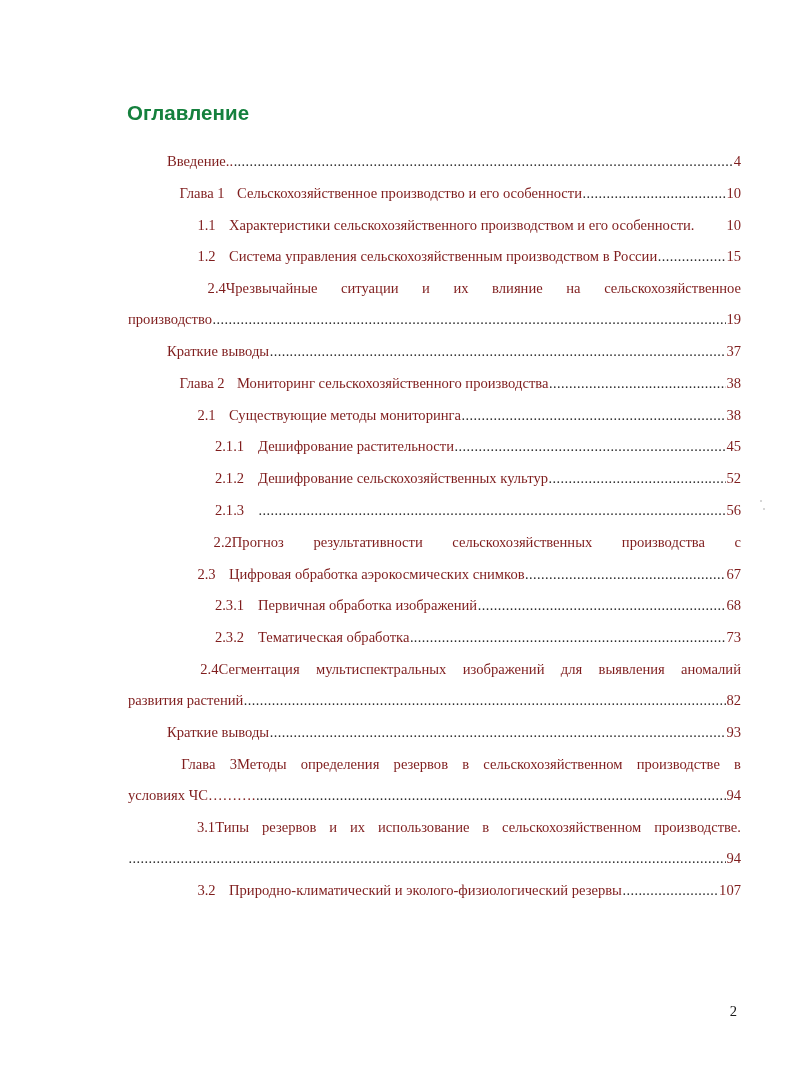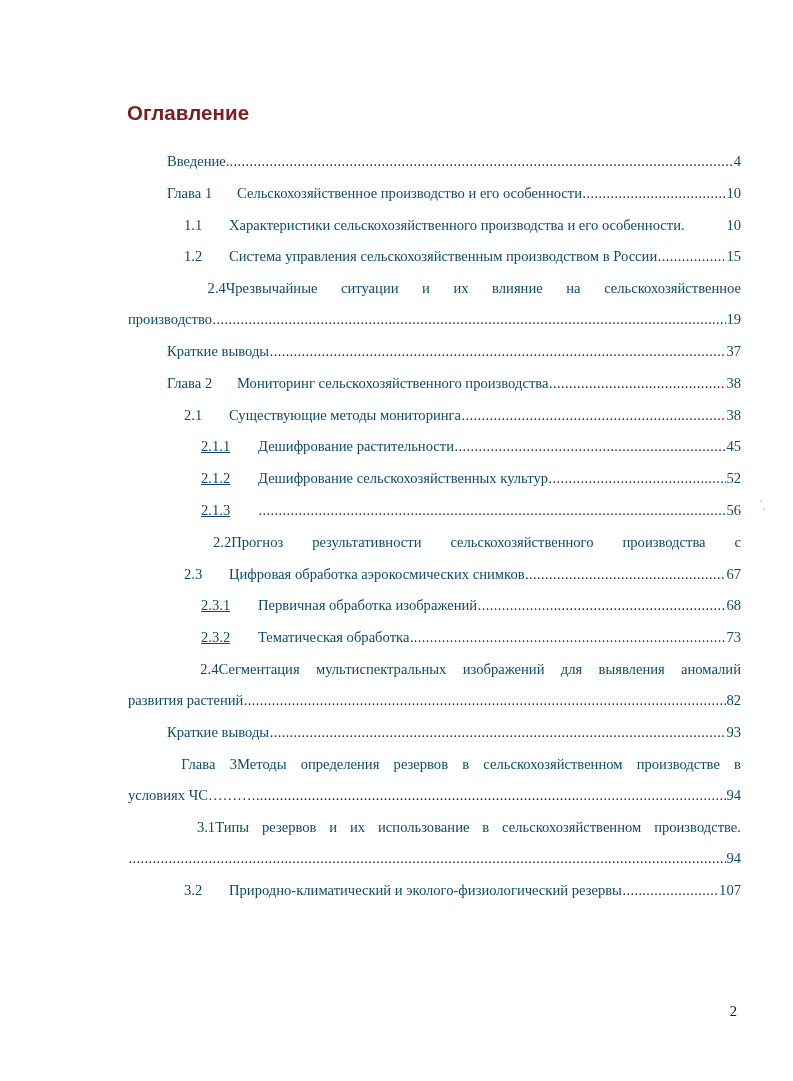--- a/index.html
+++ b/index.html
@@ -27,56 +27,57 @@
 
   
   .doc-title {
     position: absolute;
     left: 127px;
     top: 101px;
     font-family: "Liberation Sans", "DejaVu Sans", sans-serif;
     font-size: 20.5px;
     font-weight: bold;
     letter-spacing: 0.1px;
-    color: #7f1d1d;
+    color: #15803d;
     white-space: nowrap;
   }
 
   
   .toc {
     position: absolute;
     left: 128px;
     top: 152px;
     width: 613px;
   }
 
   .toc-entry {
     position: relative;
     margin-bottom: 13.2px;
     font-size: 14.6px;
     line-height: 18.6px;
-    color: #0c4a6e;
+    color: #7f1d1d;
   }
 
   
   .lead {
     display: inline-block;
     white-space: nowrap;
   }
   .lead.lvl1 { padding-left: 39px; }   
   .lead.lvl2 { padding-left: 56px; }   
 
   
   .num {
     display: inline-block;
     white-space: nowrap;
+    text-align: center;
   }
   .num.chapter { min-width: 70px; }
   .num.sec     { min-width: 45px; }
-  .num.sub     { min-width: 57px; text-decoration: underline; }
+  .num.sub     { min-width: 57px; }
   .tail-label {
     white-space: nowrap;
     flex: 0 0 auto;
   }
   .dots {
     flex: 1 1 auto;
     overflow: hidden;
     white-space: nowrap;
     margin: 0 0.5px;
     color: #2a2a2a;
@@ -156,21 +157,21 @@
           <span class="num chapter">Глава 1</span>
           <span class="tail-label">Сельскохозяйственное производство и его особенности</span>
           <span class="dots"></span>
           <span class="pg">10</span>
         </div>
       </div>
       <div class="toc-entry">
         <div class="row">
           <span class="indent lvl2"></span>
           <span class="num sec">1.1</span>
-          <span class="tail-label">Характеристики сельскохозяйственного производства и его особенности.</span>
+          <span class="tail-label">Характеристики сельскохозяйственного производством и его особенности.</span>
           <span class="dots tight" style="visibility: hidden;"></span>
           <span class="pg">10</span>
         </div>
       </div>
       <div class="toc-entry">
         <div class="row">
           <span class="indent lvl2"></span>
           <span class="num sec">1.2</span>
           <span class="tail-label">Система управления сельскохозяйственным производством в России</span>
           <span class="dots"></span>
@@ -231,21 +232,21 @@
       </div>
       <div class="toc-entry">
         <div class="row">
           <span class="indent lvl3"></span>
           <span class="num sub">2.1.3</span>
           <span class="dots"></span>
           <span class="pg">56</span>
         </div>
       </div>
       <div class="toc-entry">
-        <div class="justified-line"><span class="lead lvl2">&nbsp;</span><span class="num sec">2.2</span><span>Прогноз результативности сельскохозяйственного производства с</span></div>
+        <div class="justified-line"><span class="lead lvl2">&nbsp;</span><span class="num sec">2.2</span><span>Прогноз результативности сельскохозяйственных производства с</span></div>
       </div>
       <div class="toc-entry">
         <div class="row">
           <span class="indent lvl2"></span>
           <span class="num sec">2.3</span>
           <span class="tail-label">Цифровая обработка аэрокосмических снимков</span>
           <span class="dots"></span>
           <span class="pg">67</span>
         </div>
       </div>

